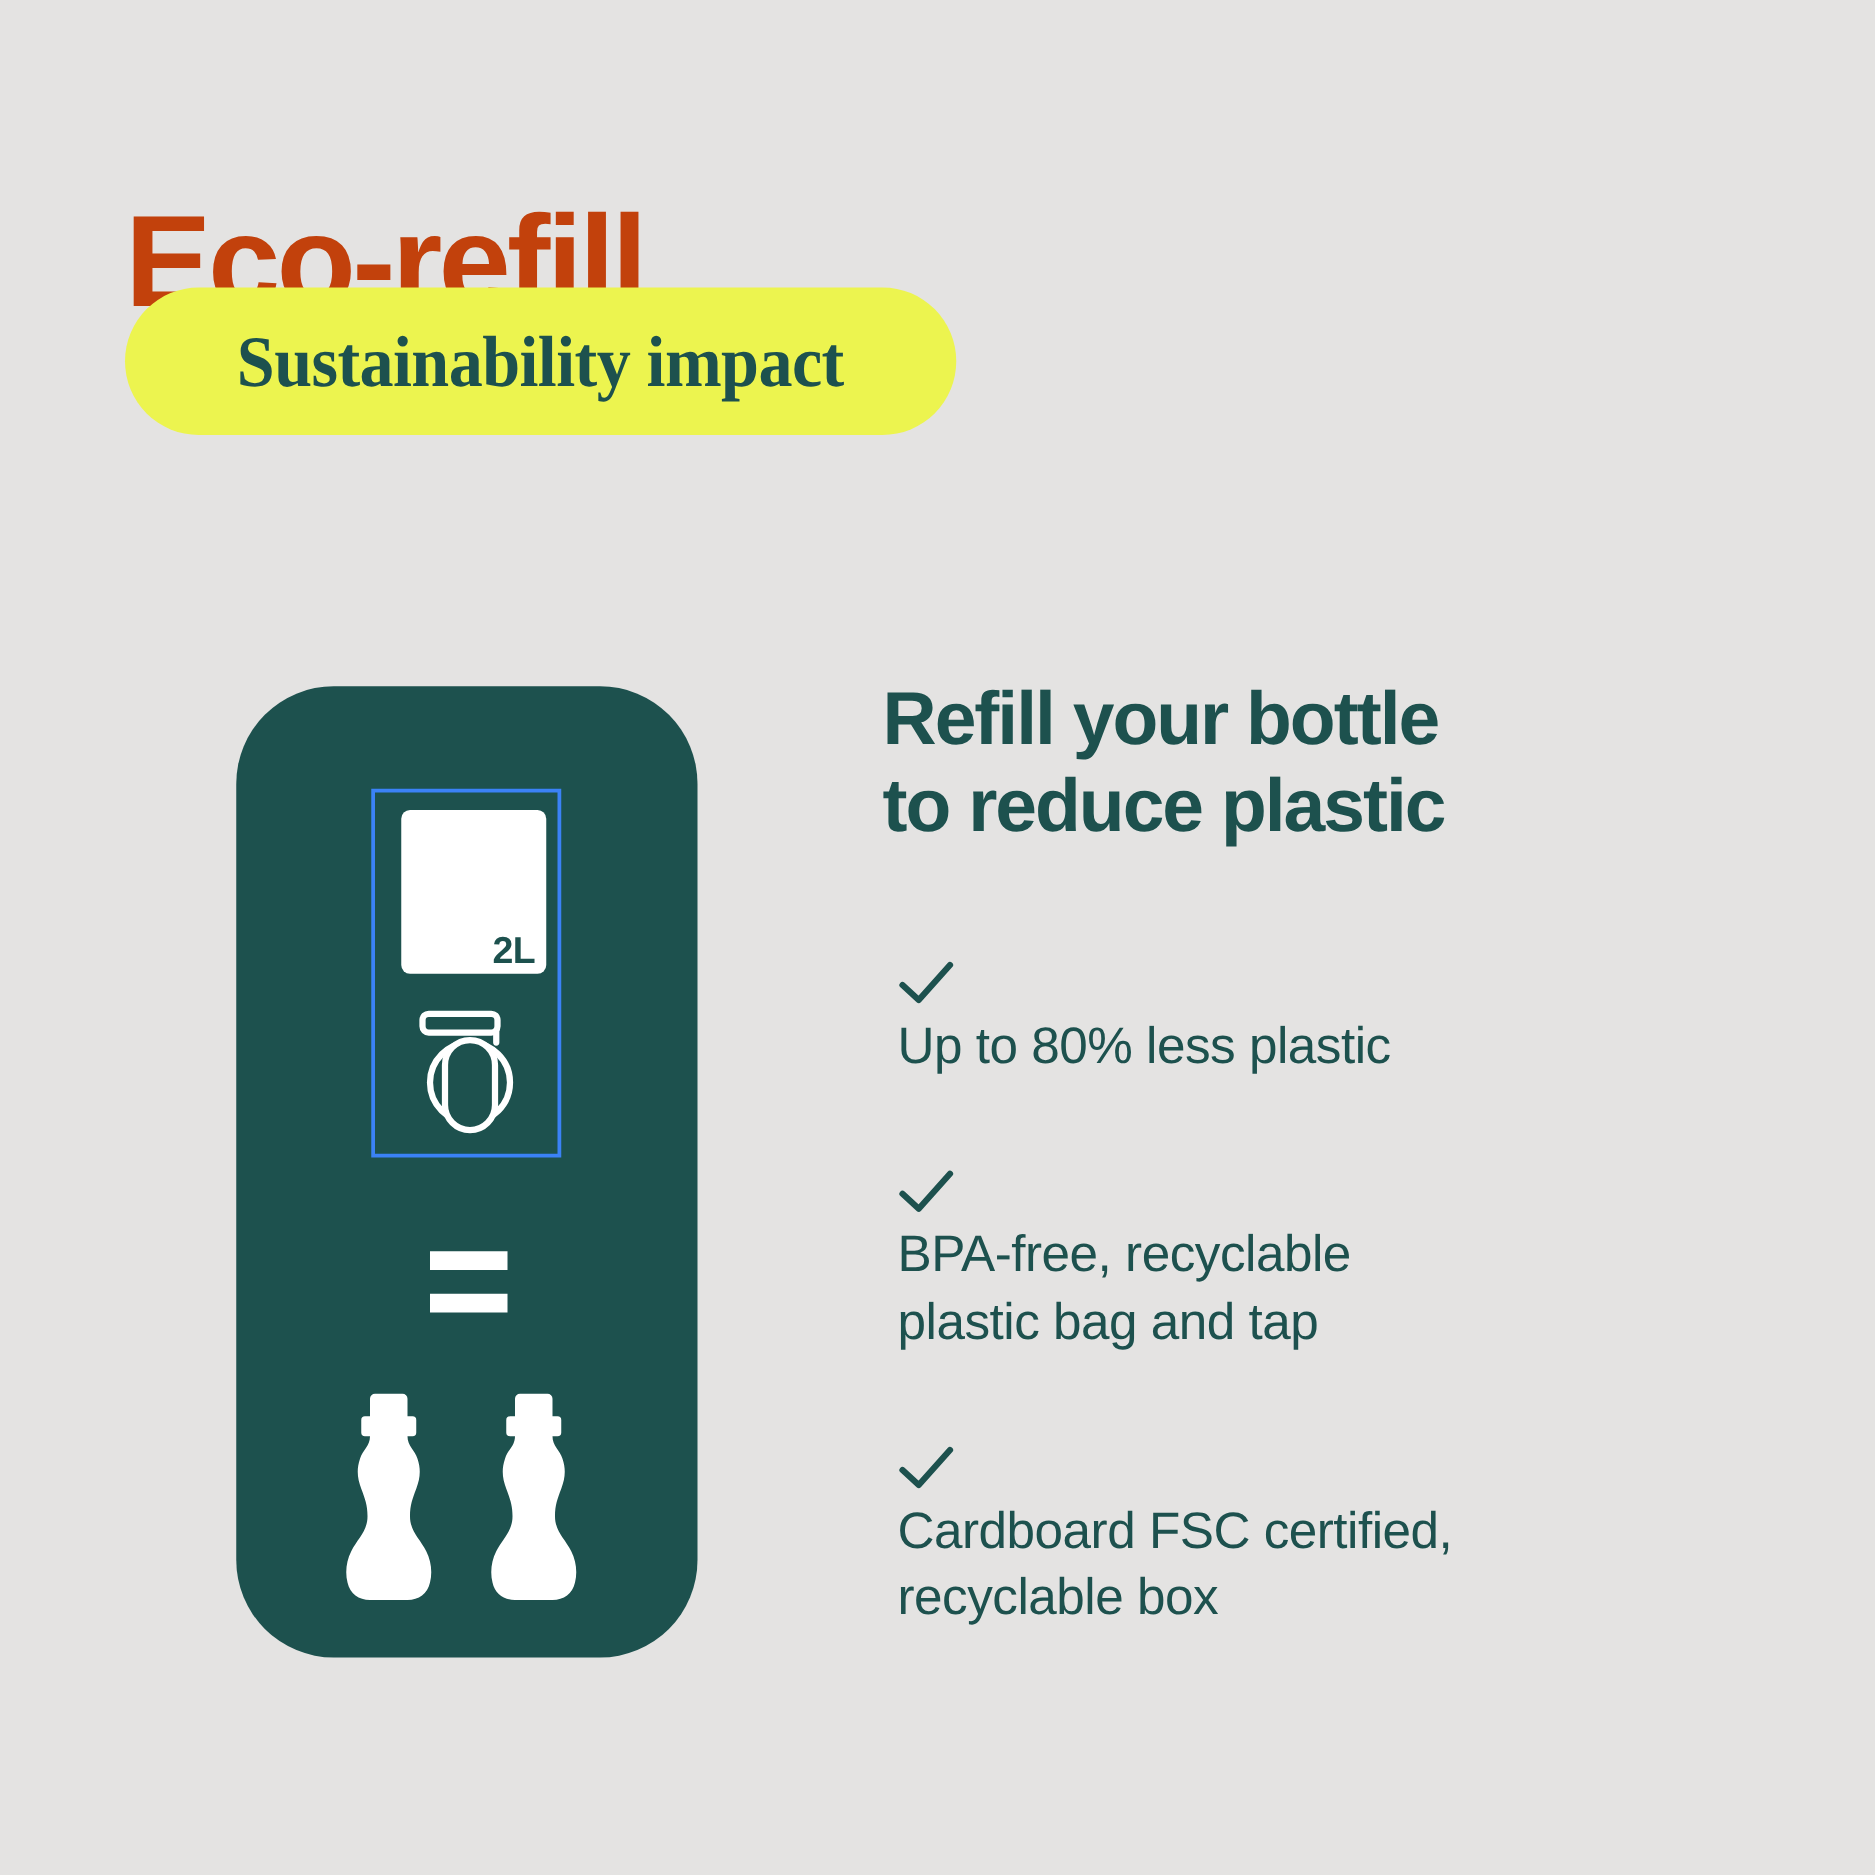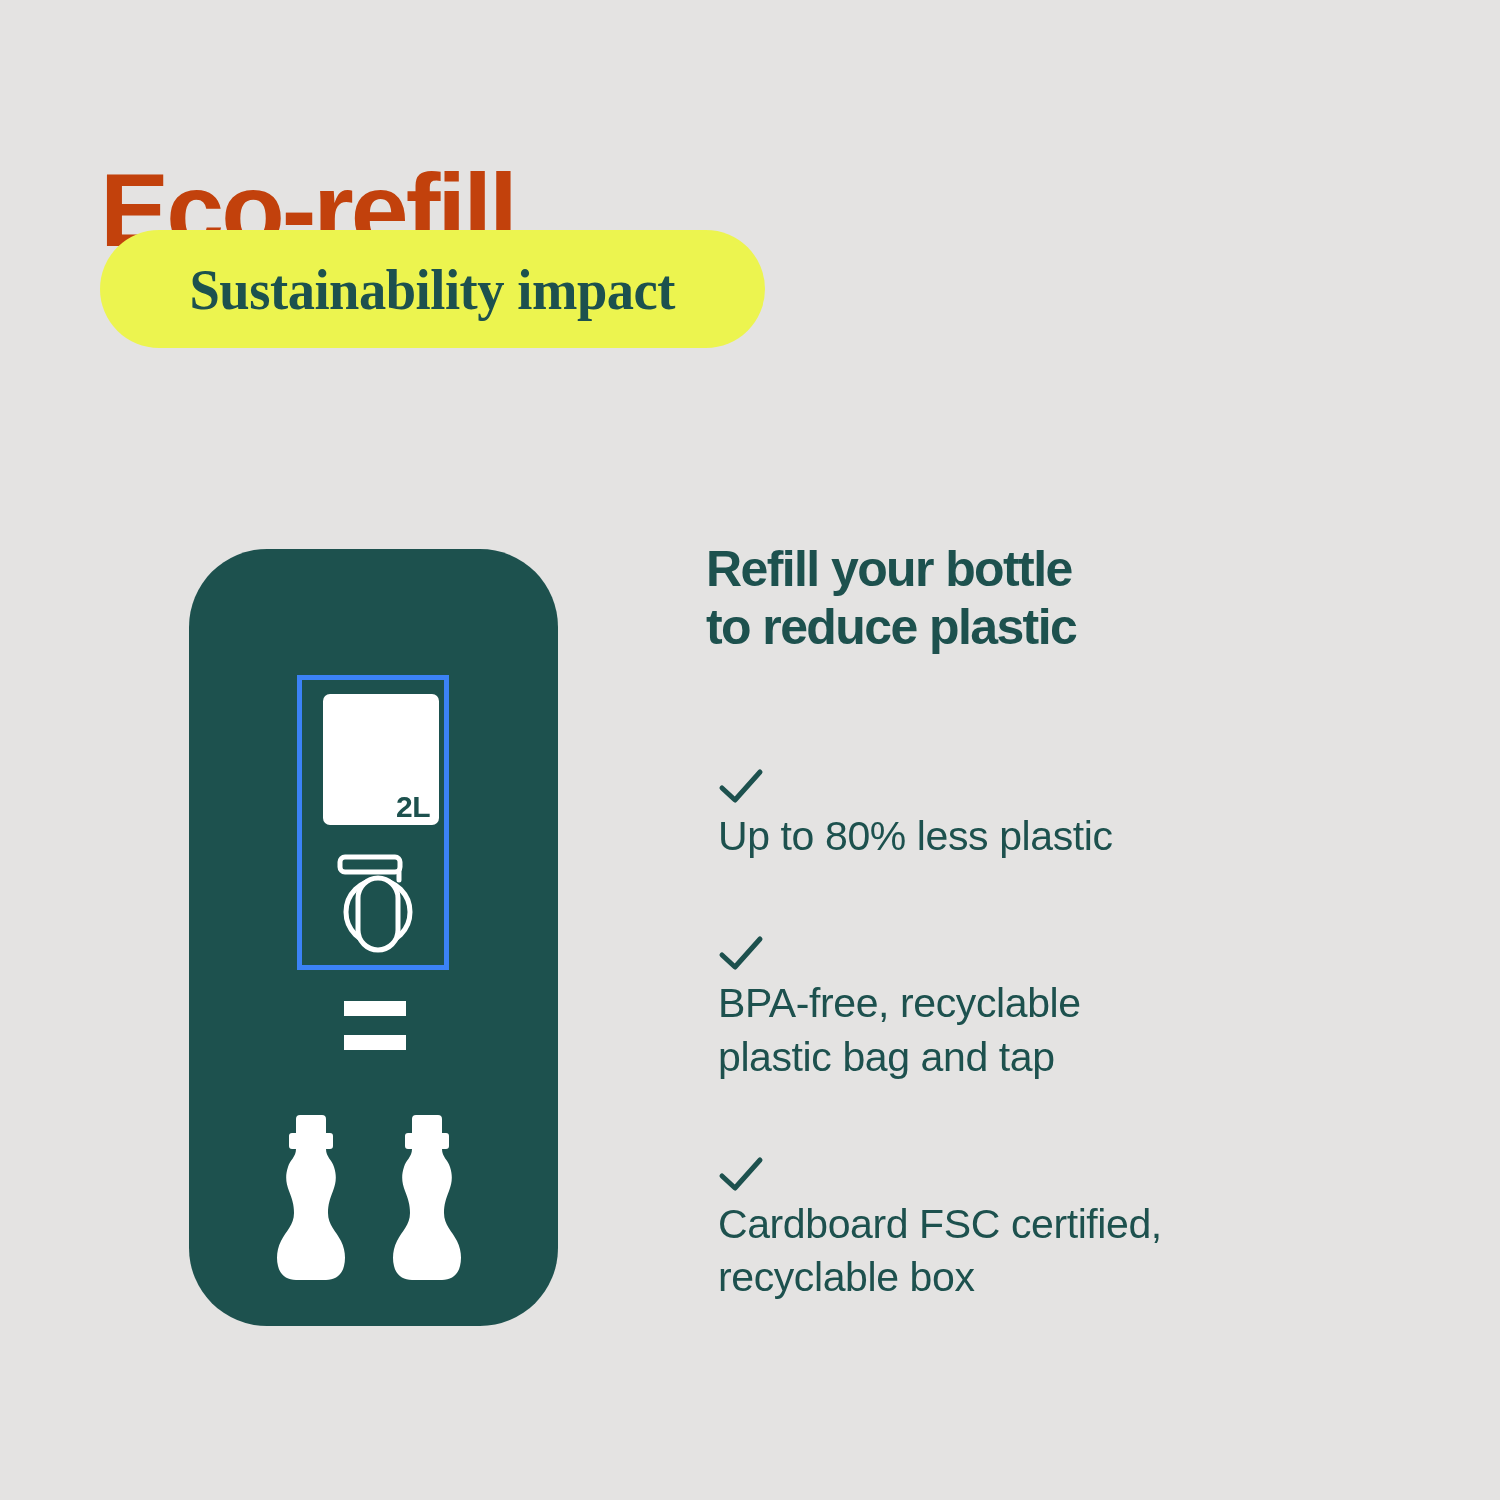--- a/index.html
+++ b/index.html
@@ -63,23 +63,22 @@
     overflow: hidden;
   }
 
   
   #box-frame {
     position: absolute;
     left: 108px;
     top: 82px;
     width: 152px;
     height: 295px;
-    border: 5px solid #3b82f6;
+    border: 3px solid #3b82f6;
     box-sizing: border-box;
-    margin-top: 44px;
   }
   
   #pouch {
     position: absolute;
     left: 21px;
     top: 14px;
     width: 116px;
     height: 131px;
     background: #ffffff;
     border-radius: 7px;
@@ -134,21 +133,21 @@
 
   
   #right-column {
     position: absolute;
     left: 706px;
     top: 540px;
     width: 690px;
   }
 
   #content-heading {
-    font-size: 50px;
+    font-size: 60px;
     font-weight: 700;
     color: #1d514e;
     line-height: 1.16;
     letter-spacing: -1.6px;
     margin: 0 0 0 0;
     white-space: pre-line;
   }
 
   #feature-list {
     margin: 0;

